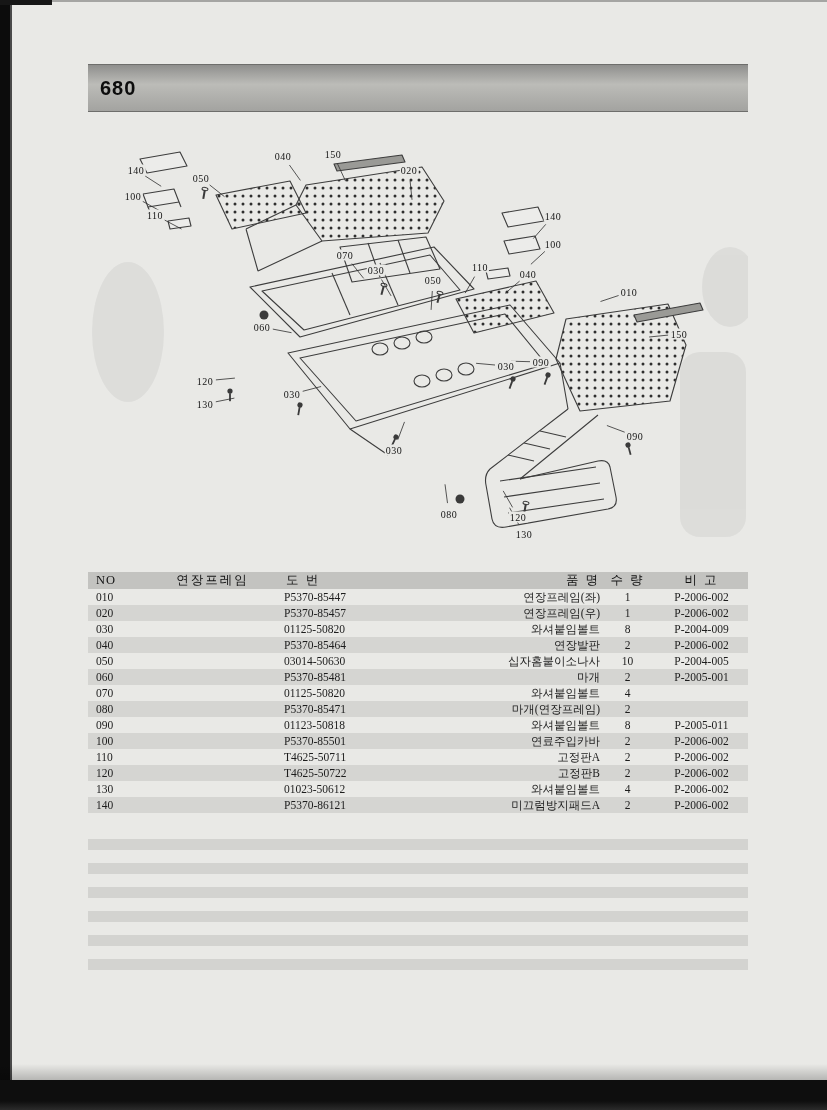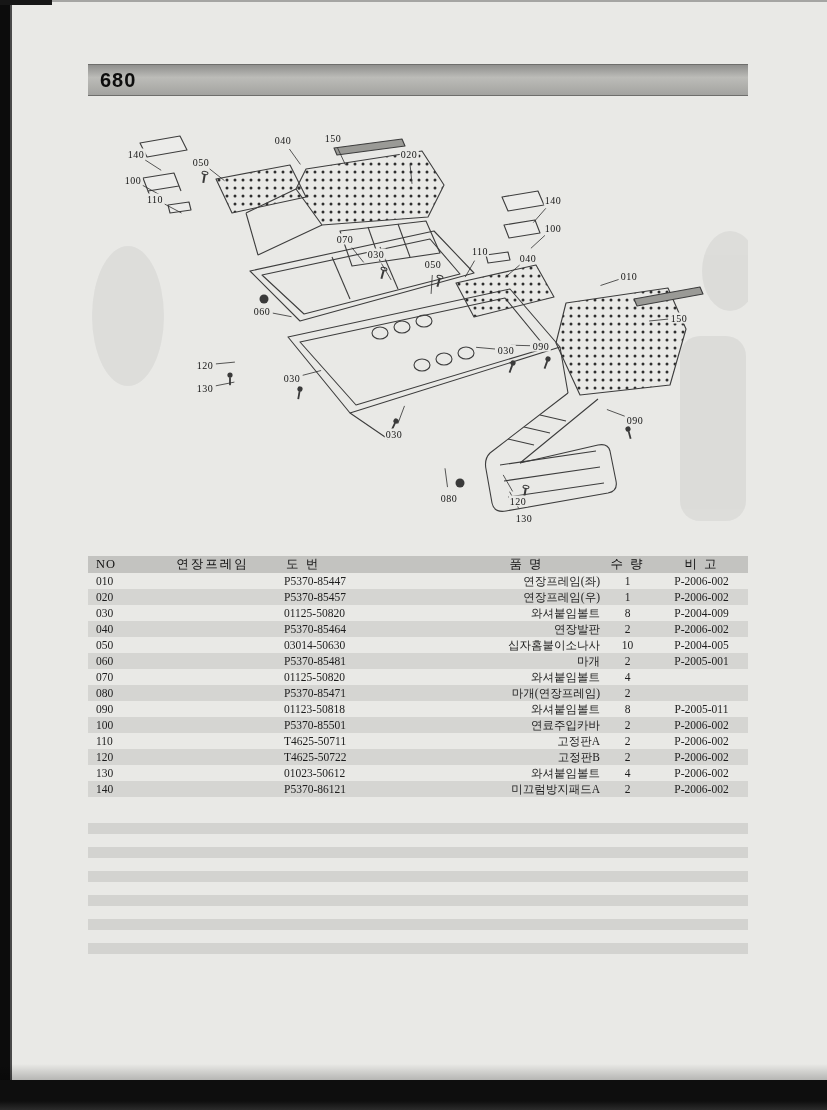--- a/index.html
+++ b/index.html
@@ -17,21 +17,21 @@
     background:linear-gradient(180deg,#0e0e0e 0 70%,#2b2b2b); z-index:5; }
   .edge-bottom::before { content:""; position:absolute; top:-16px; left:0; width:100%; height:16px;
     background:linear-gradient(180deg,rgba(0,0,0,0),rgba(0,0,0,.22)); }
   .edge-top { position:absolute; top:0; left:0; width:100%; height:2px; background:rgba(110,110,108,.55); z-index:5; }
   .edge-top-nick { position:absolute; top:0; left:0; width:52px; height:5px; background:#161616; z-index:6; }
 
   .content { position:absolute; left:88px; top:0; width:660px; }
 
   
   .header-bar {
-    margin-top:64px; height:32px;
+    margin-top:64px; height:48px;
     background:linear-gradient(180deg,#8f8f8d,#bcbcb8 42%,#a3a3a0);
     border-top:1px solid #6e6e6c; border-bottom:1px solid #6e6e6c;
     display:flex; align-items:center; padding-left:12px;
     font-family:"Liberation Sans", sans-serif; color:#0d0d0d;
   }
   .sec-num { font-weight:bold; font-size:20px; letter-spacing:1px; }
   .sec-title { font-weight:bold; font-size:15px; margin-left:14px; letter-spacing:.5px; }
 
   
   .diagram { position:relative; margin-top:25px; width:660px; height:435px; }
@@ -44,21 +44,21 @@
 
   
   table { width:660px; border-collapse:collapse; table-layout:fixed; font-size:11.5px; }
   thead th { height:14px; background:#c3c3c0; font-weight:normal; font-size:12.5px;
     letter-spacing:2px; color:#101010; }
   tbody td { height:16px; line-height:16px; overflow:hidden; white-space:nowrap; }
   tr.alt { background:#d5d5d2; }
   th:nth-child(1){ text-align:left; padding-left:8px; letter-spacing:1px; }
   th:nth-child(2){ text-align:center; }
   th:nth-child(3){ text-align:left; padding-left:16px; }
-  th:nth-child(4){ text-align:center; padding-left:28px; }
+  th:nth-child(4){ text-align:right; padding-left:28px; }
   th:nth-child(5),th:nth-child(6){ text-align:center; }
   td:nth-child(1){ text-align:left; padding-left:8px; }
   td:nth-child(2){ text-align:center; }
   td:nth-child(3){ text-align:left; padding-left:14px; }
   td:nth-child(4){ text-align:right; padding-left:10px; }
   td:nth-child(5){ text-align:center; }
   td:nth-child(6){ text-align:center; }
 
   
   .stripes { margin-top:26px; }

